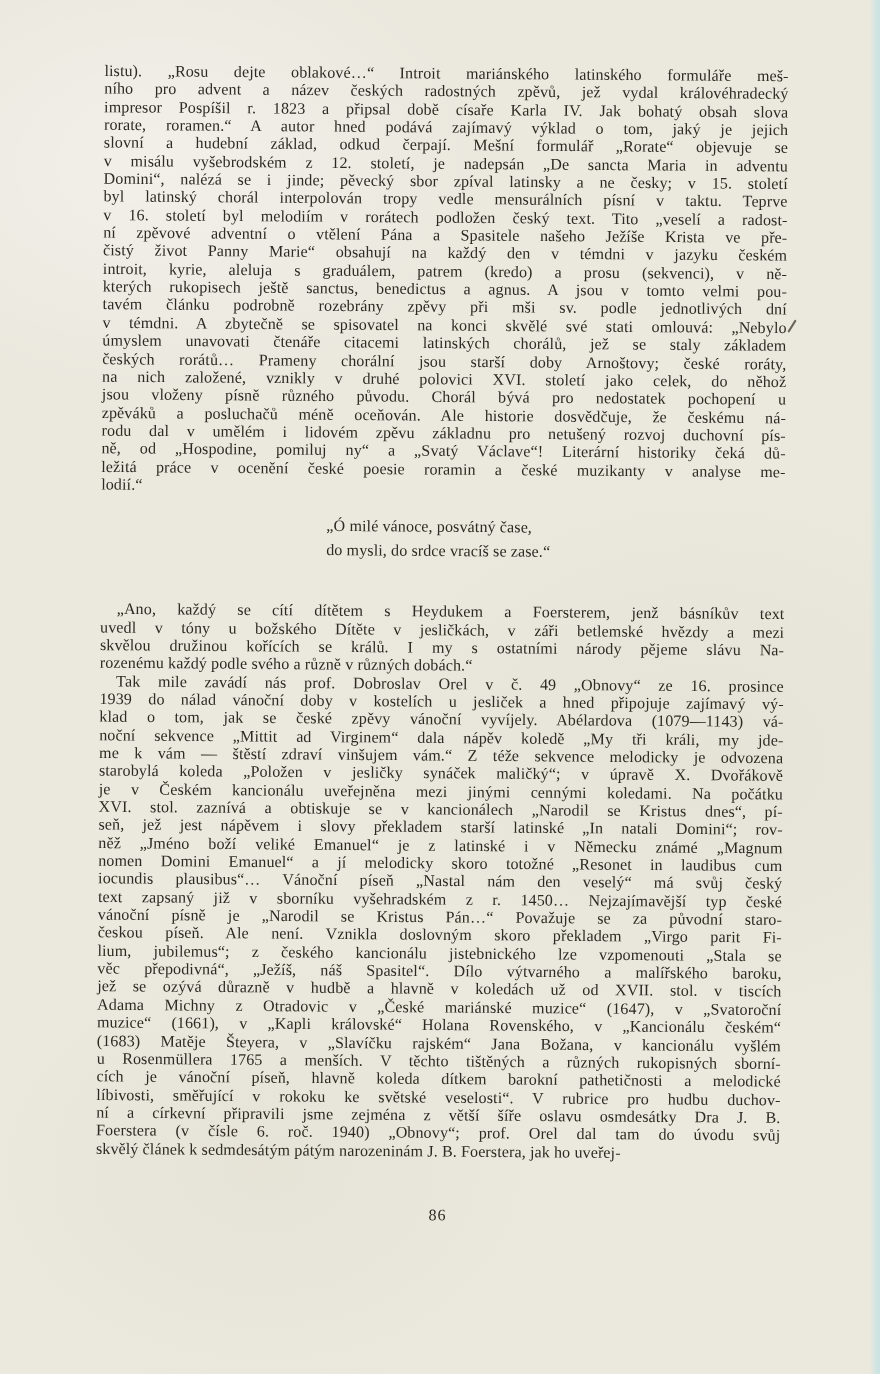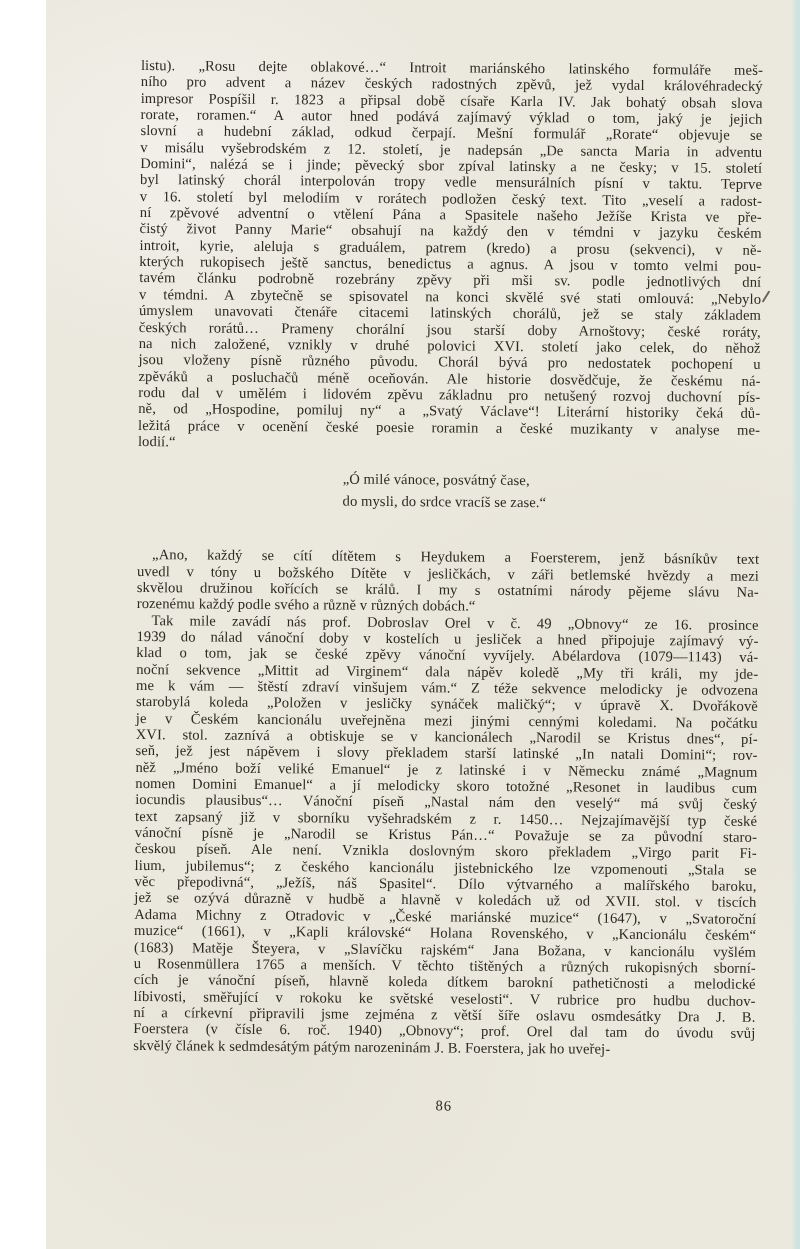--- a/index.html
+++ b/index.html
@@ -15,21 +15,20 @@
   }
   .page {
     position: absolute;
     inset: 0;
     
     background:
       radial-gradient(420px 300px at 18% 12%, rgba(255,255,255,0.35), rgba(255,255,255,0) 70%),
       radial-gradient(500px 380px at 80% 55%, rgba(214,209,193,0.25), rgba(214,209,193,0) 70%),
       radial-gradient(400px 300px at 30% 85%, rgba(219,214,199,0.3), rgba(219,214,199,0) 70%),
       #ebe8de;
-    margin-left: 46px;
   }
   .edge-strip {
     position: absolute;
     top: 0;
     right: 0;
     width: 9px;
     height: 1249px;
     background: linear-gradient(to right, rgba(205,227,226,0), #cde3e2 70%);
   }
   .content {

